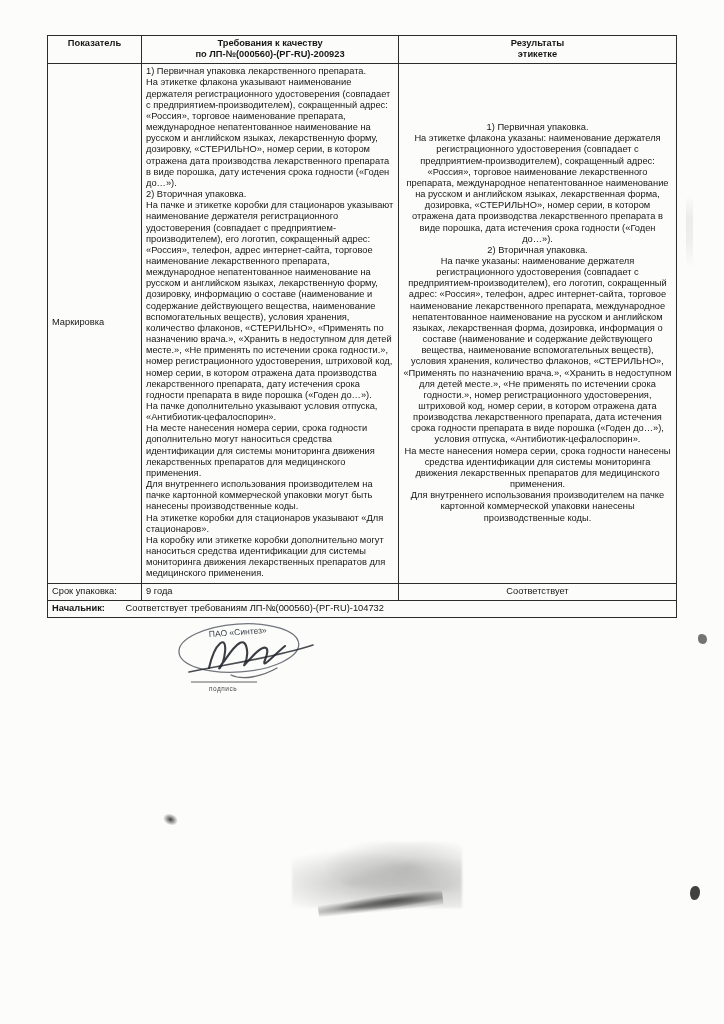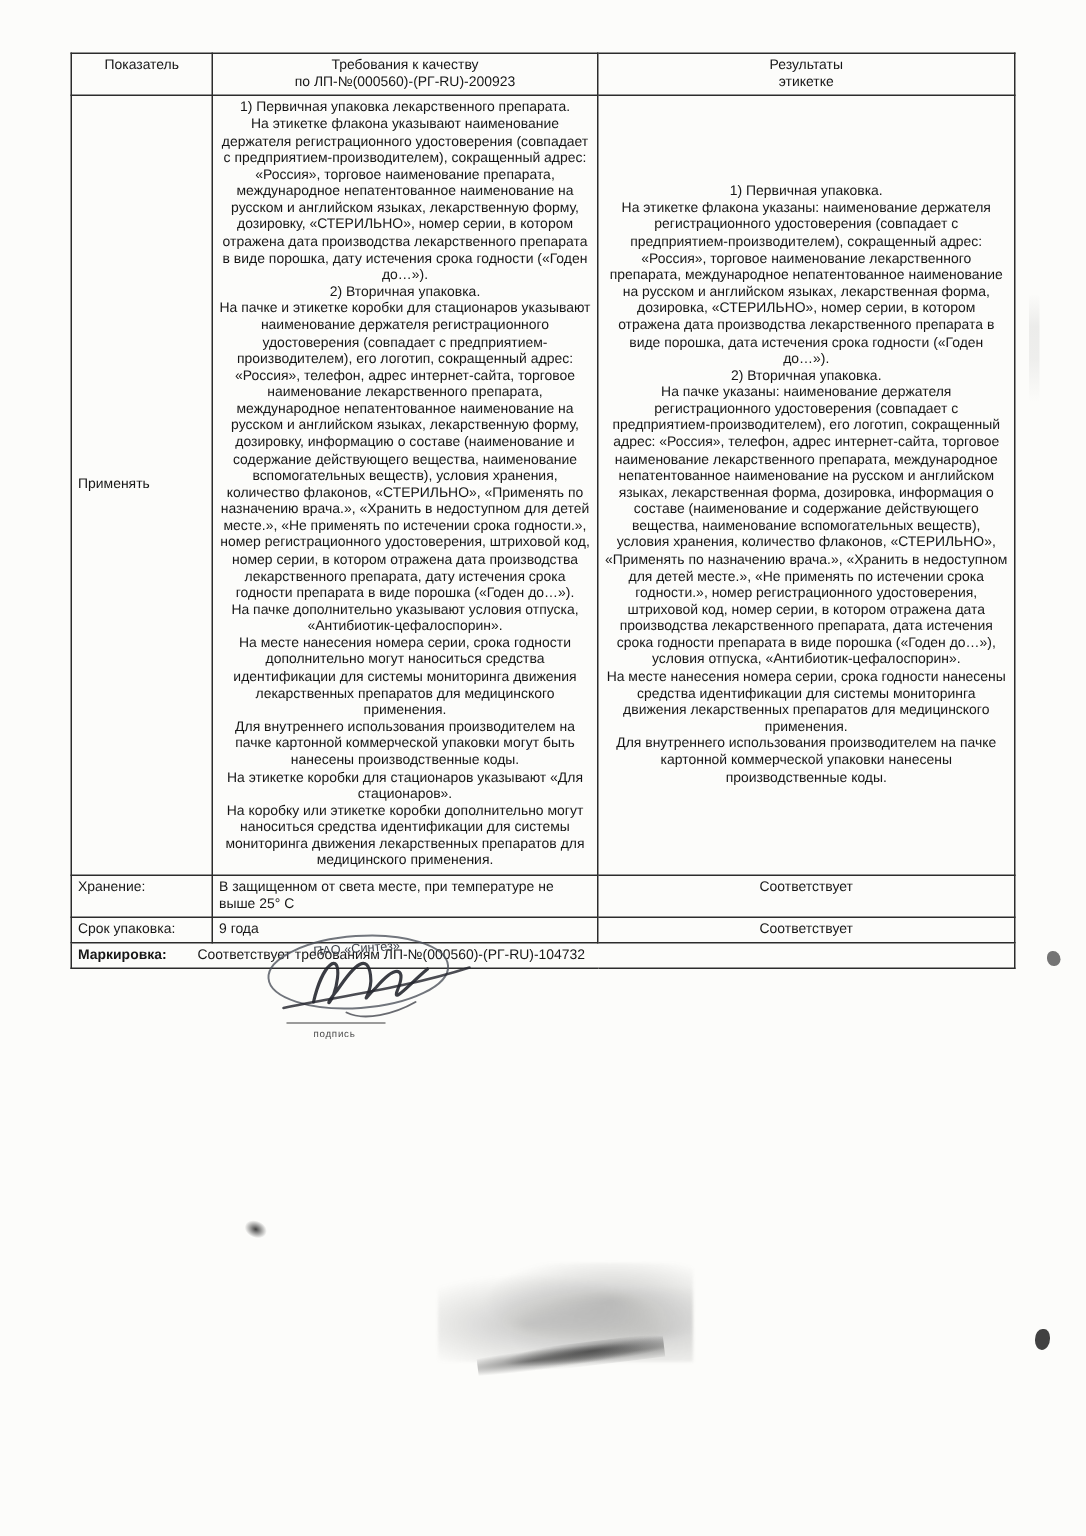--- a/index.html
+++ b/index.html
@@ -14,25 +14,25 @@
     border-collapse:collapse; table-layout:fixed;
   }
   .doc-table td {
     border:1px solid #2c2c2c;
     font-size:9.3px; line-height:1.2;
     padding:2px 4px 3px 4px;
     vertical-align:top;
     word-wrap:break-word;
   }
   col.c1{width:94px} col.c2{width:257px} col.c3{width:278px}
-  .th { font-weight:normal; text-align:center; font-size:9.5px; line-height:1.25;margin-top:33px; }
+  .th { font-weight:bold; text-align:center; font-size:9.5px; line-height:1.25;margin-top:33px; }
   .pre { white-space:pre-line;text-align:center; }
   .c-center { text-align:center; }
   .v-mid { vertical-align:middle !important; }
-  .req-cell { text-align:center; }
+  .req-cell { text-align:left; }
   .res-cell { text-align:center; }
   .concl { font-size:9.8px; padding:4px 4px 5px 4px; }
   .concl .lbl { font-weight:bold; margin-right:18px; }
   .sig-cell { height:56px; position:relative; font-size:9.8px; }
   .sig-role { position:absolute; left:4px;   top:21px; }
   .sig-name { position:absolute; left:288px; top:21px; }
   .sig-date { position:absolute; left:437px; top:21px; }
   .stamp { position:absolute; left:173px; top:612px; width:150px; height:90px; z-index:5; }
   .artifact { position:absolute; pointer-events:none; }
   .a1 { left:163px; top:814px; width:15px; height:11px;
@@ -68,50 +68,45 @@
       </colgroup>
     <tbody>
       <tr>
         <td class="th">Показатель</td>
         <td class="th pre">Требования к качеству
 по ЛП-№(000560)-(РГ-RU)-200923</td>
         <td class="th pre">Результаты
 этикетке</td>
       </tr>
       <tr>
-        <td class="v-mid">Применять</td>
+        <td class="v-mid">Маркировка</td>
         <td class="pre req-cell">1) Первичная упаковка лекарственного препарата.
 На этикетке флакона указывают наименование держателя регистрационного удостоверения (совпадает с предприятием-производителем), сокращенный адрес: «Россия», торговое наименование препарата, международное непатентованное наименование на русском и английском языках, лекарственную форму, дозировку, «СТЕРИЛЬНО», номер серии, в котором отражена дата производства лекарственного препарата в виде порошка, дату истечения срока годности («Годен до…»).
 2) Вторичная упаковка.
 На пачке и этикетке коробки для стационаров указывают наименование держателя регистрационного удостоверения (совпадает с предприятием-производителем), его логотип, сокращенный адрес: «Россия», телефон, адрес интернет-сайта, торговое наименование лекарственного препарата, международное непатентованное наименование на русском и английском языках, лекарственную форму, дозировку, информацию о составе (наименование и содержание действующего вещества, наименование вспомогательных веществ), условия хранения, количество флаконов, «СТЕРИЛЬНО», «Применять по назначению врача.», «Хранить в недоступном для детей месте.», «Не применять по истечении срока годности.», номер регистрационного удостоверения, штриховой код, номер серии, в котором отражена дата производства лекарственного препарата, дату истечения срока годности препарата в виде порошка («Годен до…»).
 На пачке дополнительно указывают условия отпуска, «Антибиотик-цефалоспорин».
 На месте нанесения номера серии, срока годности дополнительно могут наноситься средства идентификации для системы мониторинга движения лекарственных препаратов для медицинского применения.
 Для внутреннего использования производителем на пачке картонной коммерческой упаковки могут быть нанесены производственные коды.
 На этикетке коробки для стационаров указывают «Для стационаров».
 На коробку или этикетке коробки дополнительно могут наноситься средства идентификации для системы мониторинга движения лекарственных препаратов для медицинского применения.</td>
         <td class="pre res-cell v-mid">1) Первичная упаковка.
 На этикетке флакона указаны: наименование держателя регистрационного удостоверения (совпадает с предприятием-производителем), сокращенный адрес: «Россия», торговое наименование лекарственного препарата, международное непатентованное наименование на русском и английском языках, лекарственная форма, дозировка, «СТЕРИЛЬНО», номер серии, в котором отражена дата производства лекарственного препарата в виде порошка, дата истечения срока годности («Годен до…»).
 2) Вторичная упаковка.
 На пачке указаны: наименование держателя регистрационного удостоверения (совпадает с предприятием-производителем), его логотип, сокращенный адрес: «Россия», телефон, адрес интернет-сайта, торговое наименование лекарственного препарата, международное непатентованное наименование на русском и английском языках, лекарственная форма, дозировка, информация о составе (наименование и содержание действующего вещества, наименование вспомогательных веществ), условия хранения, количество флаконов, «СТЕРИЛЬНО», «Применять по назначению врача.», «Хранить в недоступном для детей месте.», «Не применять по истечении срока годности.», номер регистрационного удостоверения, штриховой код, номер серии, в котором отражена дата производства лекарственного препарата, дата истечения срока годности препарата в виде порошка («Годен до…»), условия отпуска, «Антибиотик-цефалоспорин».
 На месте нанесения номера серии, срока годности нанесены средства идентификации для системы мониторинга движения лекарственных препаратов для медицинского применения.
 Для внутреннего использования производителем на пачке картонной коммерческой упаковки нанесены производственные коды.</td>
       </tr>
       <tr>
-        <td>Хранение:</td>
-        <td>В защищенном от света месте, при температуре не выше 25° С</td>
-        <td class="c-center">Соответствует</td>
-      </tr>
-      <tr>
         <td>Срок упаковка:</td>
         <td>9 года</td>
         <td class="c-center">Соответствует</td>
       </tr>
       <tr>
         <td colspan="3" class="concl">
-          <span class="lbl">Маркировка:</span>
+          <span class="lbl">Начальник:</span>
           <span>Соответствует требованиям ЛП-№(000560)-(РГ-RU)-104732</span>
         </td>
       </tr>
     </tbody>
   </table>
 
   <div class="stamp">
     <svg width="150" height="90" viewBox="0 0 150 90">
       <g transform="rotate(-4 66 38)">
         <ellipse cx="66" cy="36" rx="60" ry="24" fill="none" stroke="#4d525c" stroke-width="1.3" opacity="0.8"></ellipse>

